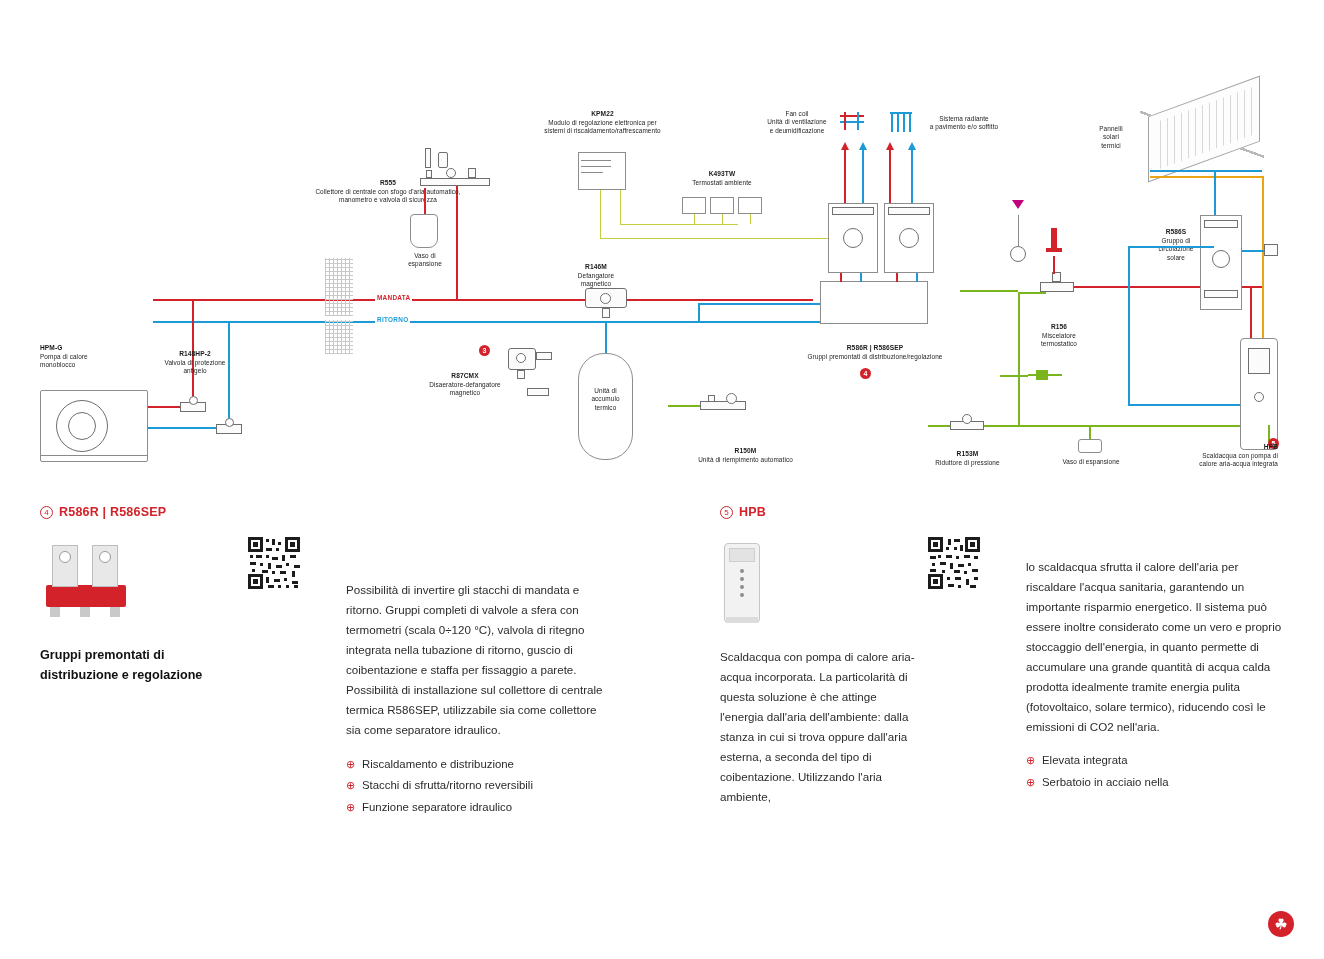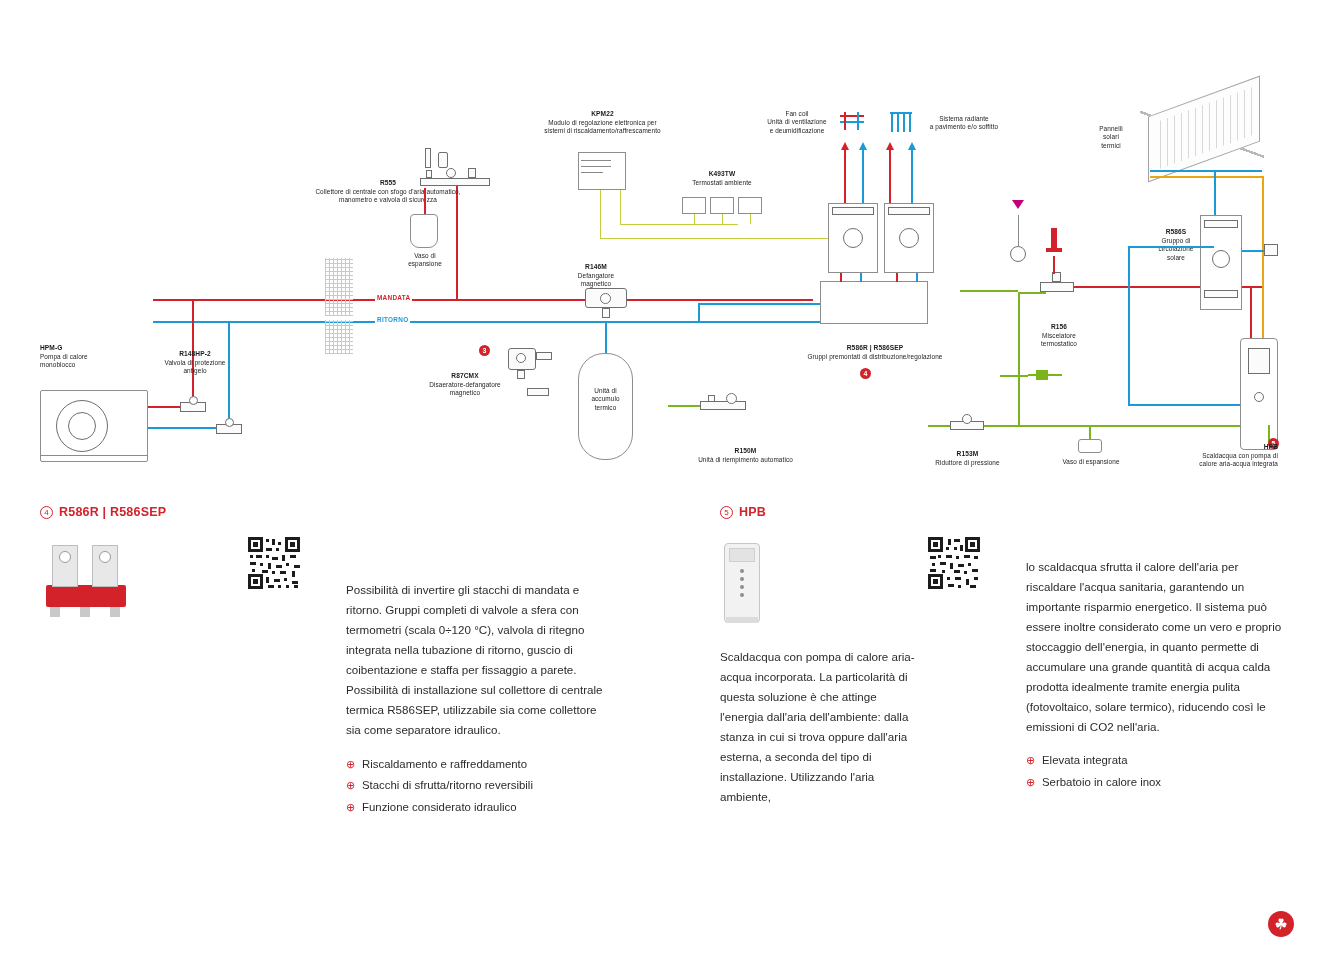--- a/index.html
+++ b/index.html
@@ -372,20 +372,21 @@
     <div class="prodimg" style="margin:22px 0 26px 6px; width:82px; height:78px;">
       <div style="position:absolute;left:0;top:44px;width:80px;height:22px;background:#d3222a;border-radius:2px;"></div>
       <div style="position:absolute;left:6px;top:4px;width:26px;height:42px;background:#e8e8e8;border:1px solid #bdbdbd;"></div>
       <div style="position:absolute;left:46px;top:4px;width:26px;height:42px;background:#e8e8e8;border:1px solid #bdbdbd;"></div>
       <div style="position:absolute;left:13px;top:10px;width:12px;height:12px;border-radius:50%;background:#fff;border:1px solid #9a9a9a;"></div>
       <div style="position:absolute;left:53px;top:10px;width:12px;height:12px;border-radius:50%;background:#fff;border:1px solid #9a9a9a;"></div>
       <div style="position:absolute;left:4px;top:66px;width:10px;height:10px;background:#c9c9c9;"></div>
       <div style="position:absolute;left:34px;top:66px;width:10px;height:10px;background:#c9c9c9;"></div>
       <div style="position:absolute;left:64px;top:66px;width:10px;height:10px;background:#c9c9c9;"></div>
     </div>
+    <h3 class="title">Gruppi premontati di<br>distribuzione e regolazione</h3>
   </div>
 
   <div class="col" style="left:248px; top:32px;">
     <div class="qr">
       <i style="left:0;top:0;width:15px;height:15px;"></i>
       <i style="left:3px;top:3px;width:9px;height:9px;background:#fff;"></i>
       <i style="left:5px;top:5px;width:5px;height:5px;"></i>
       <i style="left:37px;top:0;width:15px;height:15px;"></i>
       <i style="left:40px;top:3px;width:9px;height:9px;background:#fff;"></i>
       <i style="left:42px;top:5px;width:5px;height:5px;"></i>
@@ -421,42 +422,42 @@
       <i style="left:20px;top:48px;width:6px;height:3px;"></i>
       <i style="left:30px;top:48px;width:3px;height:3px;"></i>
       <i style="left:38px;top:48px;width:3px;height:3px;"></i>
       <i style="left:46px;top:48px;width:4px;height:3px;"></i>
     </div>
   </div>
 
   <div class="col" style="left:346px; top:34px; width:264px;margin-top:41px;">
     <p class="body">Possibilità di invertire gli stacchi di mandata e ritorno. Gruppi completi di valvole a sfera con termometri (scala 0÷120 °C), valvola di ritegno integrata nella tubazione di ritorno, guscio di coibentazione e staffa per fissaggio a parete. Possibilità di installazione sul collettore di centrale termica R586SEP, utilizzabile sia come collettore sia come separatore idraulico.</p>
     <ul class="feat">
-      <li>Riscaldamento e raffreddamento</li>
+      <li>Riscaldamento e distribuzione</li>
       <li>Stacchi di sfrutta/ritorno reversibili</li>
-      <li>Funzione considerato idraulico</li>
+      <li>Funzione separatore idraulico</li>
     </ul>
   </div>
 
   <div class="col" style="left:720px; width:195px;">
     <div class="prodhead">
       <span class="circ">5</span>
       <span class="prodcode">HPB</span>
     </div>
 
     <div class="prodimg" style="margin:24px 0 24px 4px; width:46px; height:80px;">
       <div style="position:absolute;left:0;top:0;width:36px;height:80px;background:#f2f2f2;border:1px solid #c6c6c6;border-radius:4px;"></div>
       <div style="position:absolute;left:5px;top:5px;width:26px;height:14px;background:#e3e3e3;border:1px solid #cfcfcf;"></div>
       <div style="position:absolute;left:16px;top:26px;width:4px;height:4px;border-radius:50%;background:#8e8e8e;"></div>
       <div style="position:absolute;left:16px;top:34px;width:4px;height:4px;border-radius:50%;background:#8e8e8e;"></div>
       <div style="position:absolute;left:16px;top:42px;width:4px;height:4px;border-radius:50%;background:#8e8e8e;"></div>
       <div style="position:absolute;left:16px;top:50px;width:4px;height:4px;border-radius:50%;background:#8e8e8e;"></div>
       <div style="position:absolute;left:2px;top:74px;width:32px;height:6px;background:#dcdcdc;"></div>
     </div>
-    <p class="body">Scaldacqua con pompa di calore aria-acqua incorporata. La particolarità di questa soluzione è che attinge l'energia dall'aria dell'ambiente: dalla stanza in cui si trova oppure dall'aria esterna, a seconda del tipo di installazione. Utilizzando l'aria ambiente,</p>
+    <p class="body">Scaldacqua con pompa di calore aria-acqua incorporata. La particolarità di questa soluzione è che attinge l'energia dall'aria dell'ambiente: dalla stanza in cui si trova oppure dall'aria esterna, a seconda del tipo di coibentazione. Utilizzando l'aria ambiente,</p>
   </div>
 
   <div class="col" style="left:928px; top:32px;">
     <div class="qr">
       <i style="left:0;top:0;width:15px;height:15px;"></i>
       <i style="left:3px;top:3px;width:9px;height:9px;background:#fff;"></i>
       <i style="left:5px;top:5px;width:5px;height:5px;"></i>
       <i style="left:37px;top:0;width:15px;height:15px;"></i>
       <i style="left:40px;top:3px;width:9px;height:9px;background:#fff;"></i>
       <i style="left:42px;top:5px;width:5px;height:5px;"></i>
@@ -491,20 +492,20 @@
       <i style="left:20px;top:47px;width:6px;height:3px;"></i>
       <i style="left:30px;top:48px;width:3px;height:3px;"></i>
       <i style="left:42px;top:48px;width:6px;height:3px;"></i>
     </div>
   </div>
 
   <div class="col" style="left:1026px; top:52px; width:262px;">
     <p class="body">lo scaldacqua sfrutta il calore dell'aria per riscaldare l'acqua sanitaria, garantendo un importante risparmio energetico. Il sistema può essere inoltre considerato come un vero e proprio stoccaggio dell'energia, in quanto permette di accumulare una grande quantità di acqua calda prodotta idealmente tramite energia pulita (fotovoltaico, solare termico), riducendo così le emissioni di CO2 nell'aria.</p>
     <ul class="feat">
       <li>Elevata integrata</li>
-      <li>Serbatoio in calore inox</li>
+      <li>Serbatoio in acciaio nella</li>
     </ul>
   </div>
 
   <div id="logo">
     <span>☘</span>
   </div>
 </div>
 
 </body></html>

